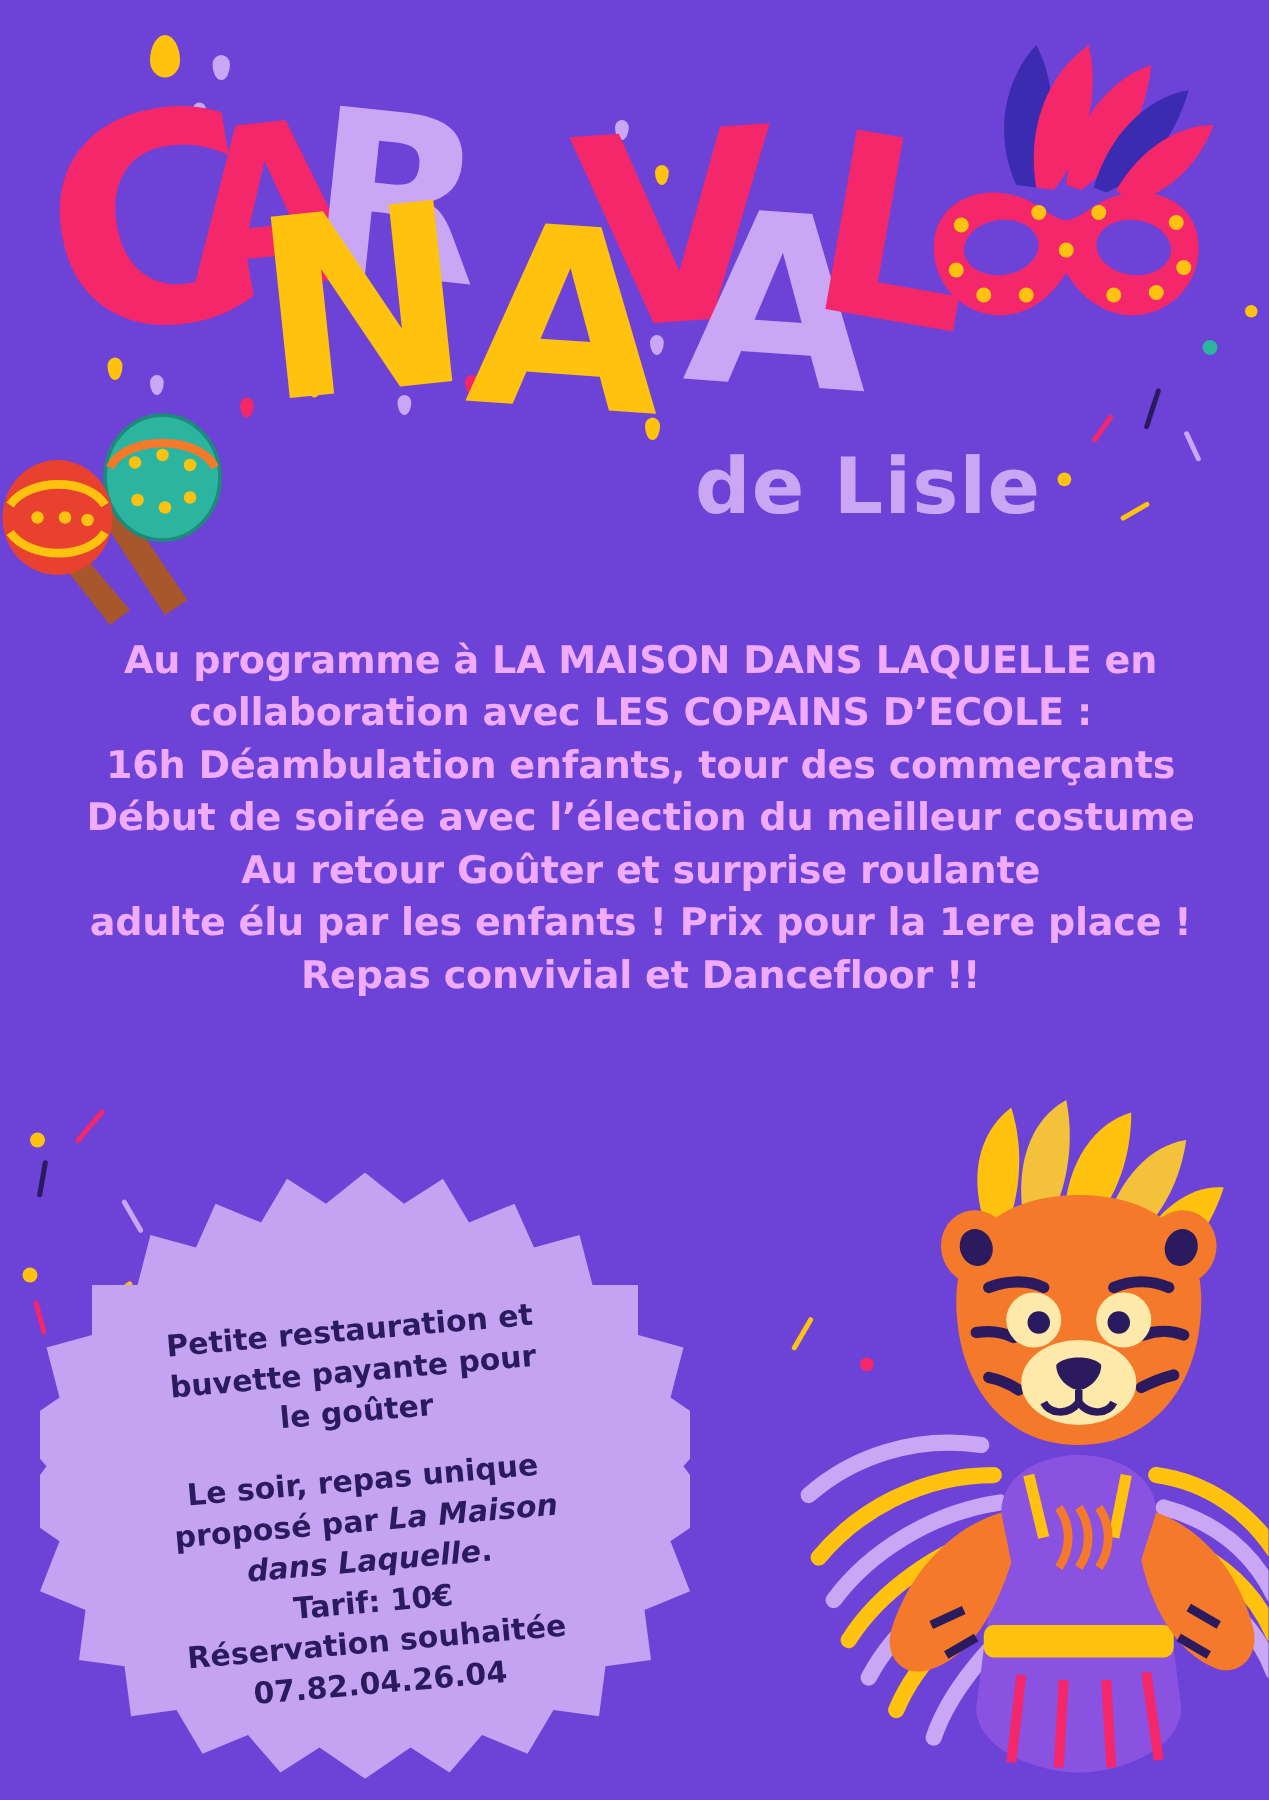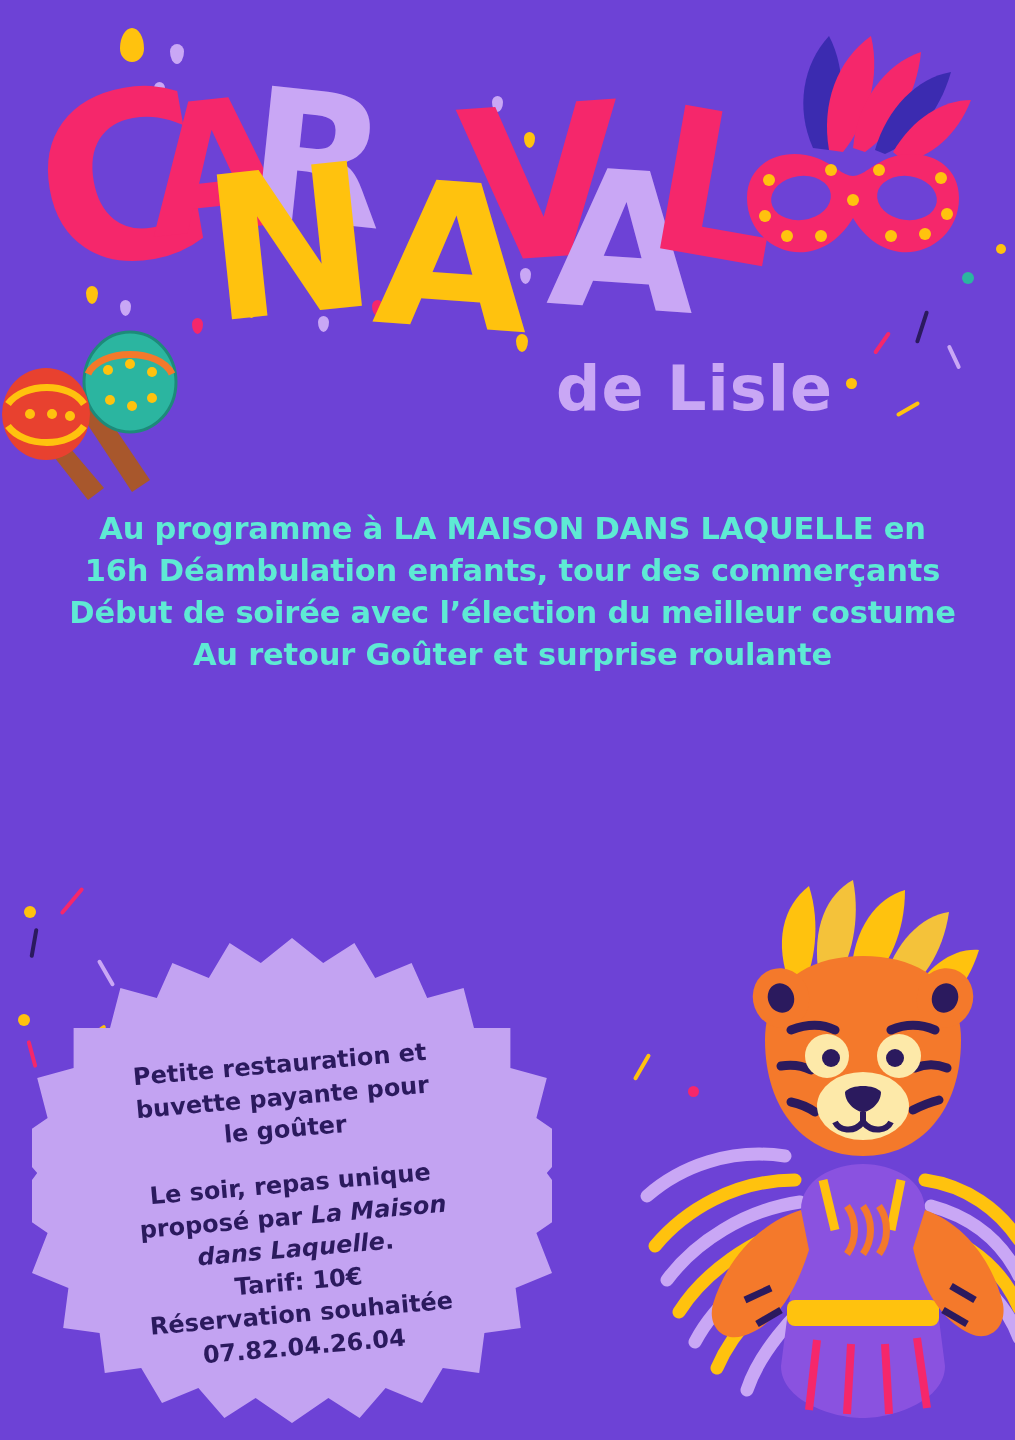--- a/index.html
+++ b/index.html
@@ -76,21 +76,21 @@
     padding-left: 30px;
   }
 
   
   .program {
     position: absolute;
     left: 40px;
     right: 30px;
     top: 508px;
     text-align: center;
-    color: #5eead4;
+    color: #f0abfc;
     font-family: "DejaVu Sans", sans-serif;
     font-weight: bold;
     font-size: 30.5px;
     line-height: 1.38;
     letter-spacing: -0.2px;
   }
   .program div { white-space: nowrap; }
 
   
   .burst {
@@ -233,23 +233,26 @@
     <path d="M8 96 C24 118 70 118 84 96" fill="none" stroke="#ffc20e" stroke-width="7"></path>
     <circle cx="30" cy="84" r="5" fill="#ffc20e"></circle>
     <circle cx="52" cy="84" r="5" fill="#ffc20e"></circle>
     <circle cx="70" cy="86" r="5" fill="#ffc20e"></circle>
   </svg>
 
   <div class="de-lisle">de Lisle</div>
 
   <div class="program">
     <div>Au programme à LA MAISON DANS LAQUELLE en</div>
+    <div>collaboration avec LES COPAINS D’ECOLE :</div>
     <div>16h Déambulation enfants, tour des commerçants</div>
     <div>Début de soirée avec l’élection du meilleur costume</div>
     <div>Au retour Goûter et surprise roulante</div>
+    <div>adulte élu par les enfants ! Prix pour la 1ere place !</div>
+    <div>Repas convivial et Dancefloor !!</div>
   </div>
 
   <div class="burst">
     <div class="burst-shape"></div>
     <div class="burst-text">
       <div>Petite restauration et</div>
       <div>buvette payante pour</div>
       <div>le goûter</div>
       <div class="gap"></div>
       <div>Le soir, repas unique</div>

